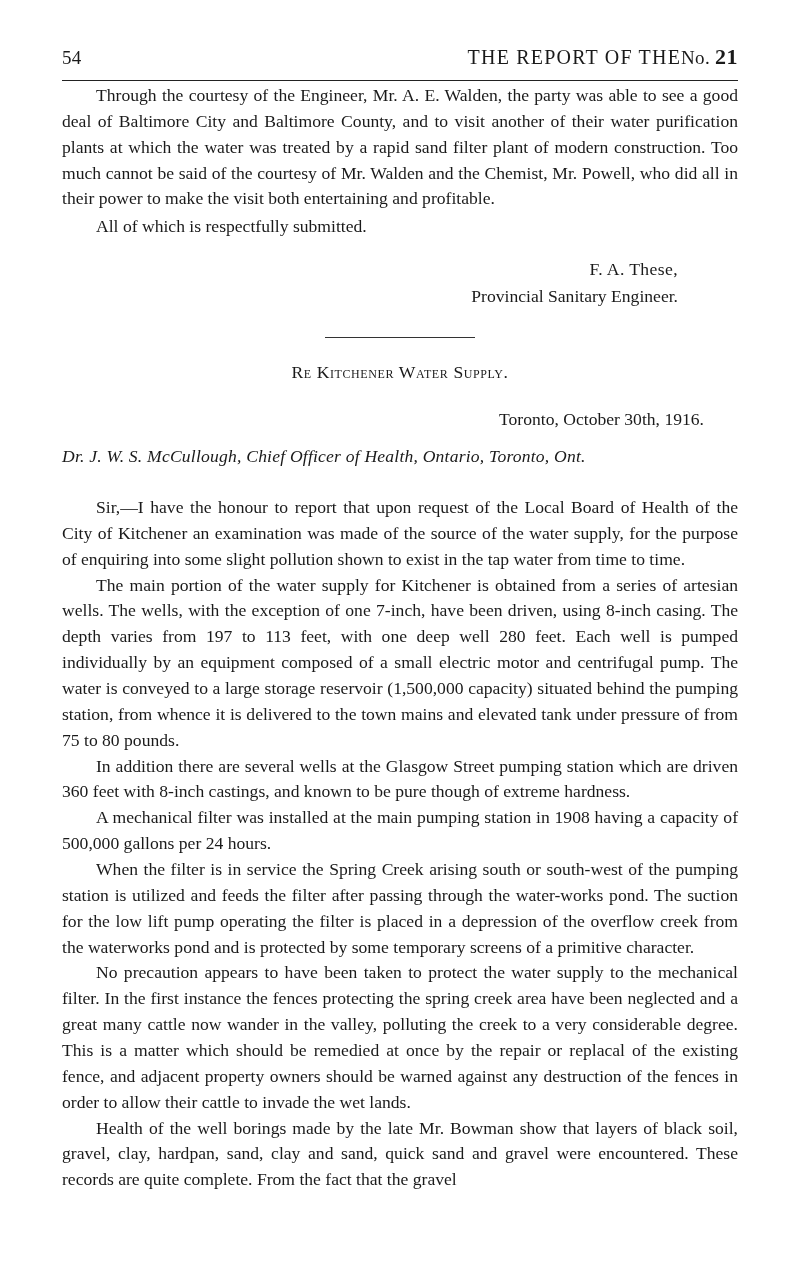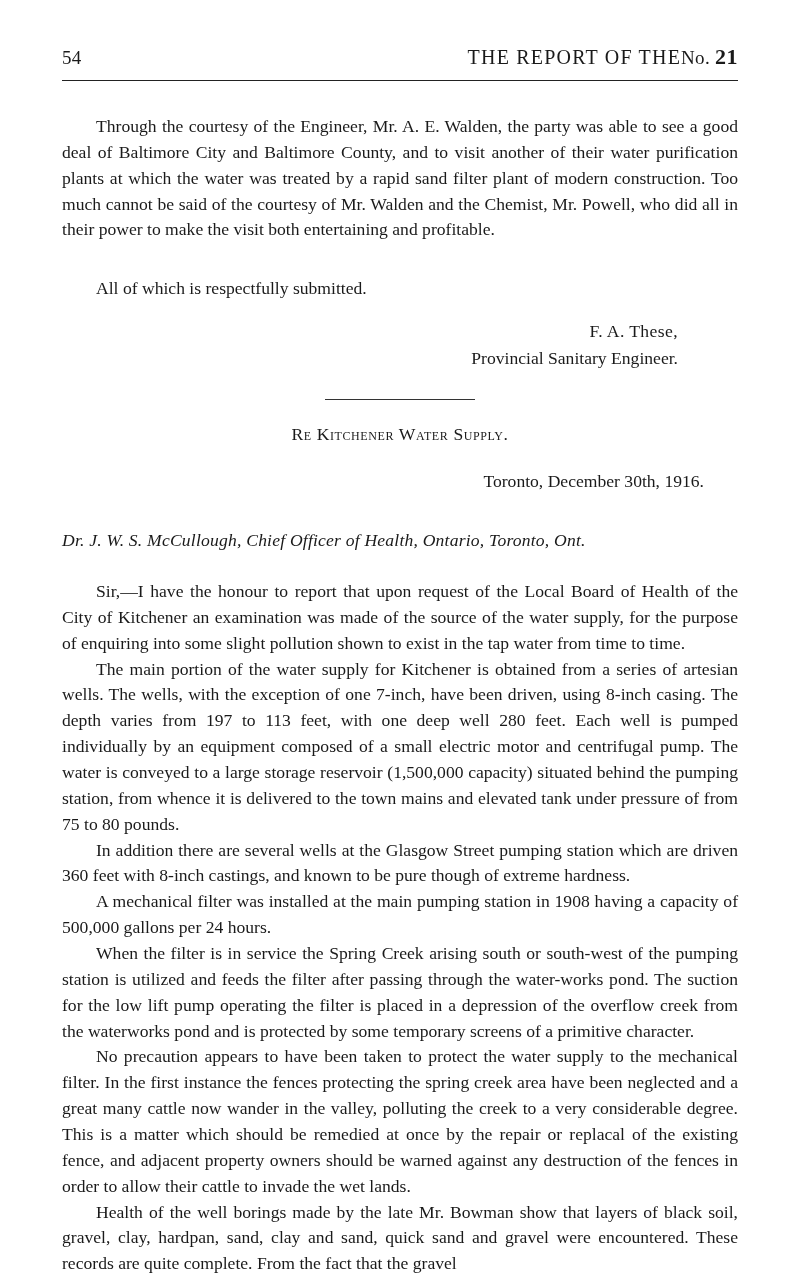--- a/index.html
+++ b/index.html
@@ -57,21 +57,21 @@
     margin: 0;
     font-size: 17.6px;
     line-height: 1.47;
     text-align: justify;
     text-justify: inter-word;
   }
   p.indent {
     text-indent: 34px;
   }
   .block {
-    margin-top: 33px;
+    margin-top: 2px;
   }
   .sig {
     margin-top: 16px;
     text-align: right;
     font-size: 17.6px;
     line-height: 1.5;
     padding-right: 60px;
   }
   .sig .name { letter-spacing: 0.4px; }
   .sig .title { }
@@ -90,21 +90,21 @@
   .smallcaps {
     font-variant: small-caps;
   }
   .dateline {
     text-align: right;
     font-size: 17.6px;
     margin-top: 26px;
     padding-right: 34px;
   }
   .addressee {
-    margin-top: 38px;
+    margin-top: 16px;
     font-size: 17.6px;
     font-style: italic;
     letter-spacing: 0.2px;
   }
   .body-start {
     margin-top: 28px;
   }
   .para {
     text-indent: 34px;
     margin-top: 0;
@@ -136,21 +136,21 @@
 
   <div class="sig">
     <div class="name">F. A. These,</div>
     <div class="title">Provincial Sanitary Engineer.</div>
   </div>
 
   <hr class="sep">
 
   <div class="section-title smallcaps">Re Kitchener Water Supply.</div>
 
-  <div class="dateline">Toronto, December 30th, 1916.</div>
+  <div class="dateline">Toronto, October 30th, 1916.</div>
 
   <div class="addressee">Dr. J. W. S. McCullough, Chief Officer of Health, Ontario, Toronto, Ont.</div>
 
   <div class="body-start">
     <p class="para">Sir,—I have the honour to report that upon request of the Local Board of Health of the City of Kitchener an examination was made of the source of the water supply, for the purpose of enquiring into some slight pollution shown to exist in the tap water from time to time.</p>
     <p class="para">The main portion of the water supply for Kitchener is obtained from a series of artesian wells. The wells, with the exception of one 7-inch, have been driven, using 8-inch casing. The depth varies from 197 to 113 feet, with one deep well 280 feet. Each well is pumped individually by an equipment composed of a small electric motor and centrifugal pump. The water is conveyed to a large storage reservoir (1,500,000 capacity) situated behind the pumping station, from whence it is delivered to the town mains and elevated tank under pressure of from 75 to 80 pounds.</p>
     <p class="para">In addition there are several wells at the Glasgow Street pumping station which are driven 360 feet with 8-inch castings, and known to be pure though of extreme hardness.</p>
     <p class="para">A mechanical filter was installed at the main pumping station in 1908 having a capacity of 500,000 gallons per 24 hours.</p>
     <p class="para">When the filter is in service the Spring Creek arising south or south-west of the pumping station is utilized and feeds the filter after passing through the water-works pond. The suction for the low lift pump operating the filter is placed in a depression of the overflow creek from the waterworks pond and is protected by some temporary screens of a primitive character.</p>
     <p class="para">No precaution appears to have been taken to protect the water supply to the mechanical filter. In the first instance the fences protecting the spring creek area have been neglected and a great many cattle now wander in the valley, polluting the creek to a very considerable degree. This is a matter which should be remedied at once by the repair or replacal of the existing fence, and adjacent property owners should be warned against any destruction of the fences in order to allow their cattle to invade the wet lands.</p>

